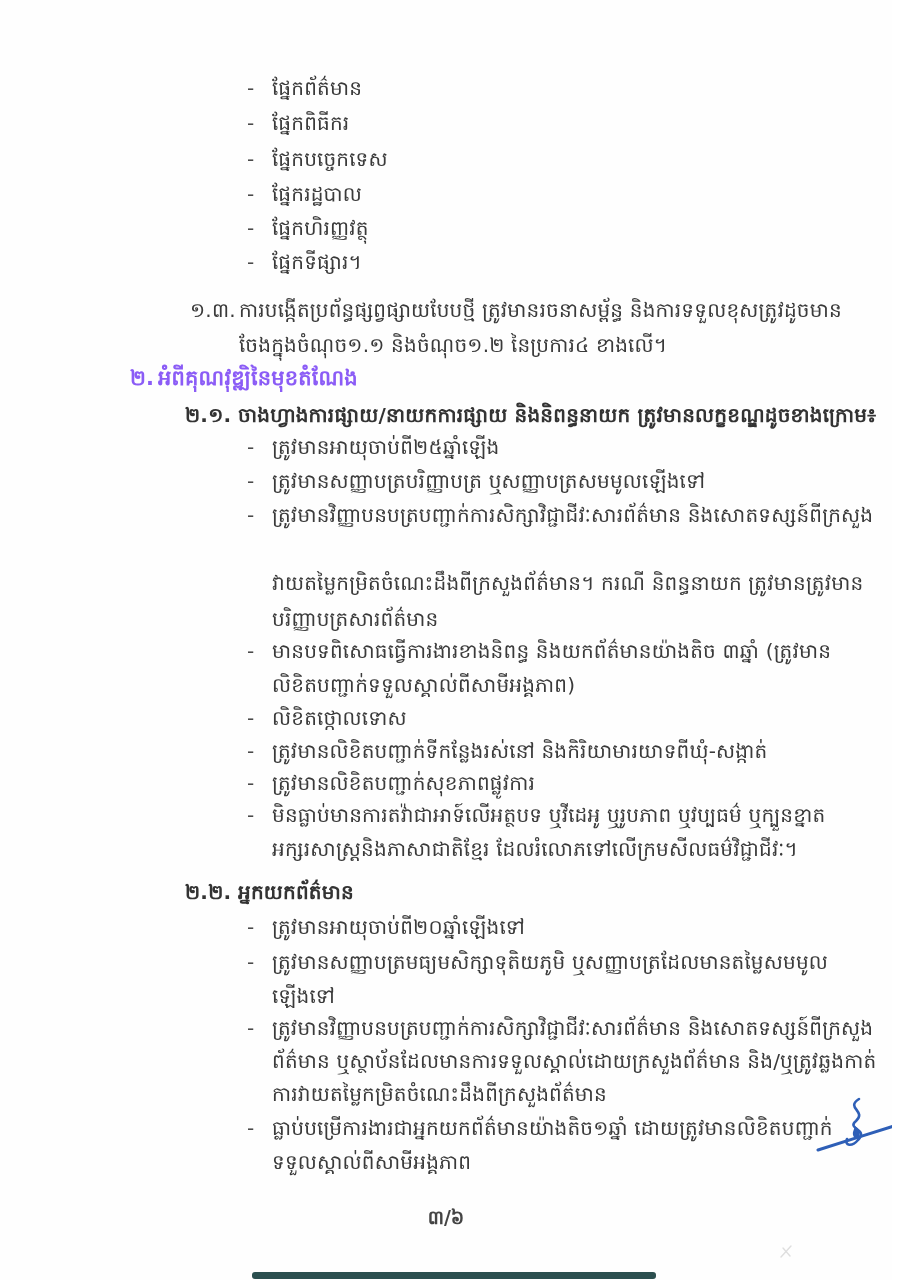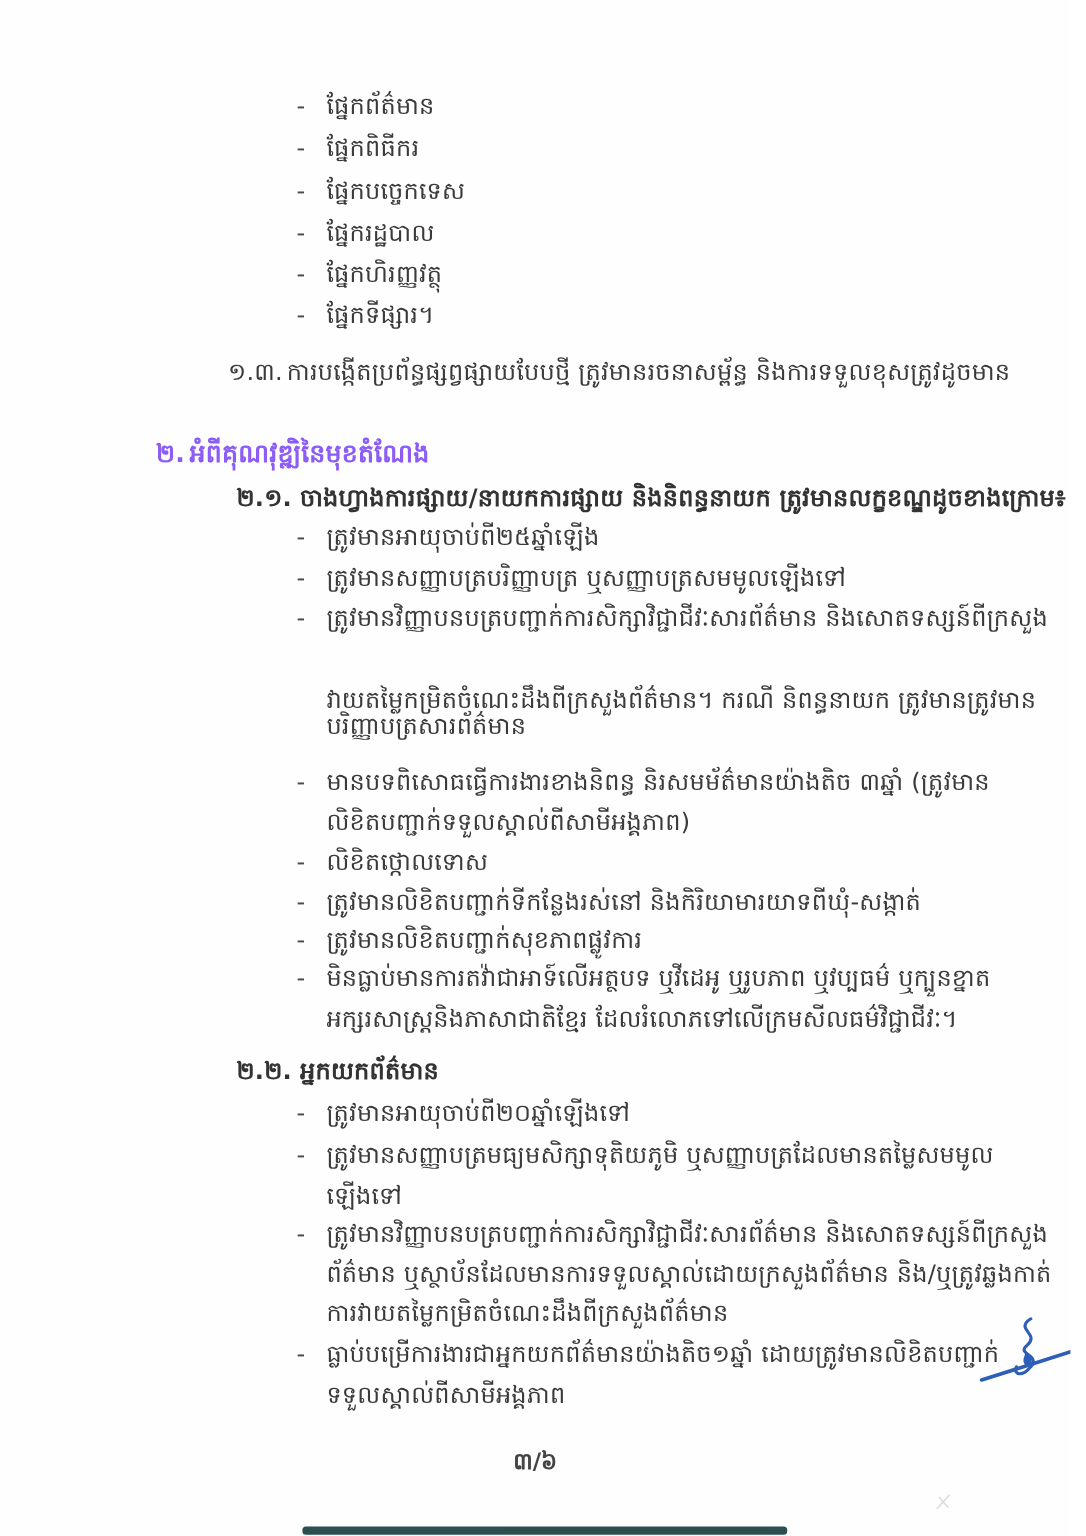--- a/index.html
+++ b/index.html
@@ -19,21 +19,21 @@
     white-space: nowrap;
     letter-spacing: 0.2px;
   }
   .marker {
     display: inline-block;
     width: 25px;
     color: #4a4a4a;
   }
   .secnum { display: inline-block; }
   .num49 { width: 49px; }
-  .num53 { width: 53px; margin-left: 12px; }
+  .num53 { width: 53px; }
   .num28 { width: 28px; }
   .bold { font-weight: 700; font-size: 21px; color: #8b5cf6; }
   .semibold { font-weight: 600; color: #333333; }
   .footer-pagenum {
     position: absolute;
     left: 0; right: 0;
     top: 1205px;
     text-align: center;
     font-size: 19px;
     color: #444444;
@@ -70,31 +70,32 @@
 <div class="page">
 
   <div class="line" style="top:75px;  left:247px"><span class="marker">-</span><span>ផ្នែកព័ត៌មាន</span></div>
   <div class="line" style="top:110px; left:247px"><span class="marker">-</span><span>ផ្នែកពិធីករ</span></div>
   <div class="line" style="top:146px; left:247px"><span class="marker">-</span><span>ផ្នែកបច្ចេកទេស</span></div>
   <div class="line" style="top:181px; left:247px"><span class="marker">-</span><span>ផ្នែករដ្ឋបាល</span></div>
   <div class="line" style="top:215px; left:247px"><span class="marker">-</span><span>ផ្នែកហិរញ្ញវត្ថុ</span></div>
   <div class="line" style="top:249px; left:247px"><span class="marker">-</span><span>ផ្នែកទីផ្សារ។</span></div>
 
   <div class="line" style="top:297px; left:190px"><span class="secnum num49">១.៣.</span><span>ការបង្កើតប្រព័ន្ធផ្សព្វផ្សាយបែបថ្មី ត្រូវមានរចនាសម្ព័ន្ធ និងការទទួលខុសត្រូវដូចមាន</span></div>
+  <div class="line" style="top:332px; left:239px"><span>ចែងក្នុងចំណុច១.១ និងចំណុច១.២ នៃប្រការ៤ ខាងលើ។</span></div>
 
   <div class="line bold" style="top:365px; left:130px"><span class="secnum num28">២.</span><span>អំពីគុណវុឌ្ឍិនៃមុខតំណែង</span></div>
 
   <div class="line semibold" style="top:402px; left:185px"><span class="secnum num53">២.១.</span><span>ចាងហ្វាងការផ្សាយ/នាយកការផ្សាយ និងនិពន្ធនាយក ត្រូវមានលក្ខខណ្ឌដូចខាងក្រោម៖</span></div>
 
   <div class="line" style="top:434px; left:247px"><span class="marker">-</span><span>ត្រូវមានអាយុចាប់ពី២៥ឆ្នាំឡើង</span></div>
   <div class="line" style="top:468px; left:247px"><span class="marker">-</span><span>ត្រូវមានសញ្ញាបត្របរិញ្ញាបត្រ ឬសញ្ញាបត្រសមមូលឡើងទៅ</span></div>
   <div class="line" style="top:502px; left:247px"><span class="marker">-</span><span>ត្រូវមានវិញ្ញាបនបត្របញ្ជាក់ការសិក្សាវិជ្ជាជីវៈសារព័ត៌មាន និងសោតទស្សន៍ពីក្រសួង</span></div>
   <div class="line" style="top:570px; left:272px"><span>វាយតម្លៃកម្រិតចំណេះដឹងពីក្រសួងព័ត៌មាន។ ករណី និពន្ធនាយក ត្រូវមានត្រូវមាន</span></div>
-  <div class="line" style="top:592px; left:272px"><span>បរិញ្ញាបត្រសារព័ត៌មាន</span></div>
-  <div class="line" style="top:638px; left:247px"><span class="marker">-</span><span>មានបទពិសោធធ្វើការងារខាងនិពន្ធ និរសមម័ត៌មានយ៉ាងតិច ៣ឆ្នាំ (ត្រូវមាន</span></div>
+  <div class="line" style="top:606px; left:272px"><span>បរិញ្ញាបត្រសារព័ត៌មាន</span></div>
+  <div class="line" style="top:638px; left:247px"><span class="marker">-</span><span>មានបទពិសោធធ្វើការងារខាងនិពន្ធ និងយកព័ត៌មានយ៉ាងតិច ៣ឆ្នាំ (ត្រូវមាន</span></div>
   <div class="line" style="top:672px; left:272px"><span>លិខិតបញ្ជាក់ទទួលស្គាល់ពីសាមីអង្គភាព)</span></div>
   <div class="line" style="top:705px; left:247px"><span class="marker">-</span><span>លិខិតថ្កោលទោស</span></div>
   <div class="line" style="top:738px; left:247px"><span class="marker">-</span><span>ត្រូវមានលិខិតបញ្ជាក់ទីកន្លែងរស់នៅ និងកិរិយាមារយាទពីឃុំ-សង្កាត់</span></div>
   <div class="line" style="top:770px; left:247px"><span class="marker">-</span><span>ត្រូវមានលិខិតបញ្ជាក់សុខភាពផ្លូវការ</span></div>
   <div class="line" style="top:802px; left:247px"><span class="marker">-</span><span>មិនធ្លាប់មានការតវ៉ាជាអាទ៍លើអត្ថបទ ឬវីដេអូ ឬរូបភាព ឬវប្បធម៌ ឬក្បួនខ្នាត</span></div>
   <div class="line" style="top:836px; left:272px"><span>អក្សរសាស្ត្រនិងភាសាជាតិខ្មែរ ដែលរំលោភទៅលើក្រមសីលធម៌វិជ្ជាជីវៈ។</span></div>
 
   <div class="line semibold" style="top:879px; left:185px"><span class="secnum num53">២.២.</span><span>អ្នកយកព័ត៌មាន</span></div>
 
   <div class="line" style="top:914px; left:247px"><span class="marker">-</span><span>ត្រូវមានអាយុចាប់ពី២០ឆ្នាំឡើងទៅ</span></div>

